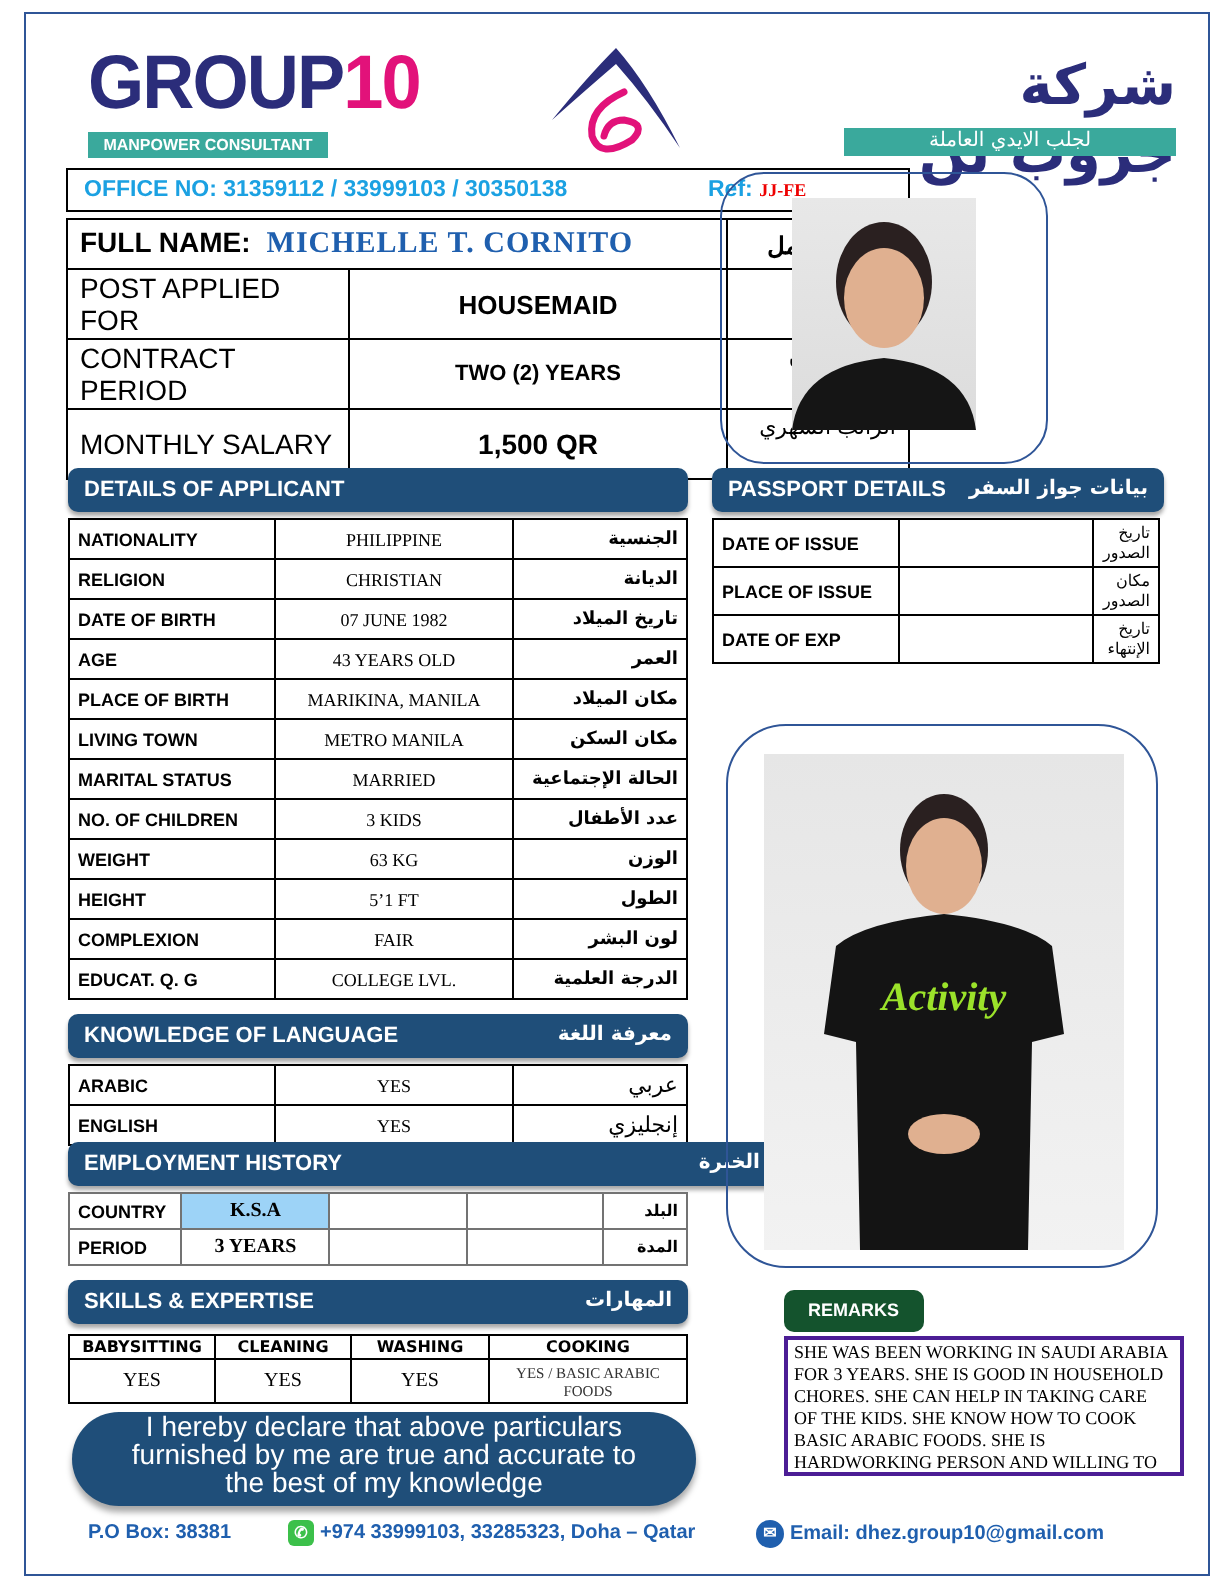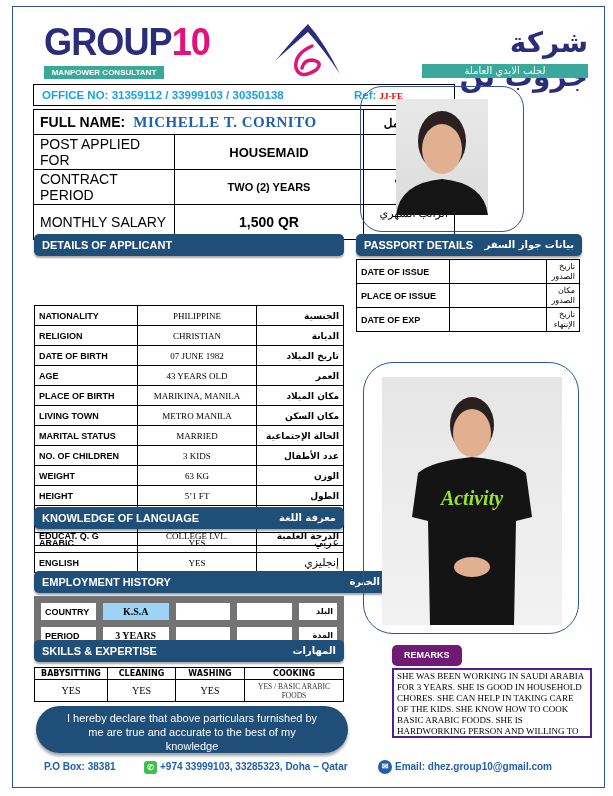--- a/index.html
+++ b/index.html
@@ -45,34 +45,34 @@
   .det td.v{font-family:"Liberation Serif",serif;text-align:center;width:110px;}
   .det td.ar{font-weight:bold;font-size:9px;}
   
   .pass{position:absolute;left:356px;top:259px;width:224px;}
   .pass td{border:1px solid #000;height:23px;padding:0 4px;font-size:9px;}
   .pass td.k{font-family:"Liberation Sans",sans-serif;font-weight:bold;width:84px;}
   .pass td.v{width:88px;}
   .pass td.ar{font-size:8px;line-height:10px;}
   
   .emp{position:absolute;left:34px;top:596px;width:310px;}
-  .emp td{border:7px solid #737373;height:17px;padding:0 4px;font-size:9px;}
+  .emp td{border:1px solid #737373;height:17px;padding:0 4px;font-size:9px;}
   .emp td.k{font-family:"Liberation Sans",sans-serif;font-weight:bold;width:48px;}
   .emp td.v{font-family:"Liberation Serif",serif;font-weight:bold;text-align:center;font-size:10px;width:70px;}
   .emp td.hl{background:#9dd3f7;}
   .emp td.ar{font-size:8px;font-weight:bold;width:35px;}
   
   .skills{position:absolute;left:34px;top:667px;width:310px;}
   .skills th{border:1px solid #000;height:11px;font-family:"DejaVu Sans",sans-serif;font-weight:bold;font-size:8px;padding:0;}
   .skills td{border:1px solid #000;height:21px;font-family:"Liberation Serif",serif;font-size:10px;text-align:center;padding:0;}
   .skills td.small{font-size:7.5px;line-height:9px;color:#333;}
   
-  .decl{left:36px;top:706px;width:312px;height:47px;background:#1f4e79;border-radius:24px;color:#fff;font-family:"Liberation Sans",sans-serif;font-size:11px;text-align:center;line-height:14px;display:flex;align-items:flex-end;justify-content:center;box-shadow:0 3px 3px rgba(0,0,0,.35);}
-  
-  .remh{left:392px;top:645px;width:70px;height:21px;background:#701a75;border-radius:5px;color:#fff;font-family:"Liberation Sans",sans-serif;font-weight:bold;font-size:9px;line-height:21px;padding-left:12px;box-sizing:border-box;}
+  .decl{left:36px;top:706px;width:312px;height:47px;background:#1f4e79;border-radius:24px;color:#fff;font-family:"Liberation Sans",sans-serif;font-size:14px;text-align:center;line-height:14px;display:flex;align-items:flex-start;justify-content:center;box-shadow:0 3px 3px rgba(0,0,0,.35);}
+  
+  .remh{left:392px;top:645px;width:70px;height:21px;background:#14532d;border-radius:5px;color:#fff;font-family:"Liberation Sans",sans-serif;font-weight:bold;font-size:9px;line-height:21px;padding-left:12px;box-sizing:border-box;}
   .remb{left:392px;top:668px;width:200px;height:70px;border:2px solid #4c1d95;box-sizing:border-box;font-family:"Liberation Serif",serif;font-size:9px;line-height:11px;padding:1px 3px;overflow:hidden;}
   
   .foot{top:760px;font-family:"Liberation Sans",sans-serif;font-weight:bold;font-size:10px;color:#1f5fae;line-height:14px;}
   .wa{display:inline-block;width:13px;height:13px;border-radius:3px;background:#3cc04a;color:#fff;font-size:8px;text-align:center;line-height:13px;vertical-align:middle;margin-right:3px;}
   .em{display:inline-block;width:14px;height:14px;border-radius:50%;background:#1f5fae;color:#fff;font-size:8px;text-align:center;line-height:14px;vertical-align:middle;margin-right:3px;}
 </style>
 </head>
 <body>
 
 <div class="frame"></div>
@@ -125,21 +125,21 @@
       <ellipse cx="46" cy="42" rx="24" ry="30" fill="#2a2020"></ellipse>
       <ellipse cx="46" cy="50" rx="20" ry="25" fill="#e0b090"></ellipse>
       <path d="M0 116 Q4 84 46 80 Q88 84 92 116Z" fill="#151515"></path>
     </svg>
   </div>
 </div>
 
 <div class="sh" style="left:34px;top:234px;width:310px;">
   <span class="en">DETAILS OF APPLICANT</span>
 </div>
-<table class="det" style="top:259px;margin-top:46px;">
+<table class="det" style="top:259px;">
   <tbody>
       <tr>
         <td class="k">NATIONALITY</td>
         <td class="v">PHILIPPINE</td>
         <td class="ar">الجنسية</td>
       </tr>
   <tr>
         <td class="k">RELIGION</td>
         <td class="v">CHRISTIAN</td>
         <td class="ar">الديانة</td>

